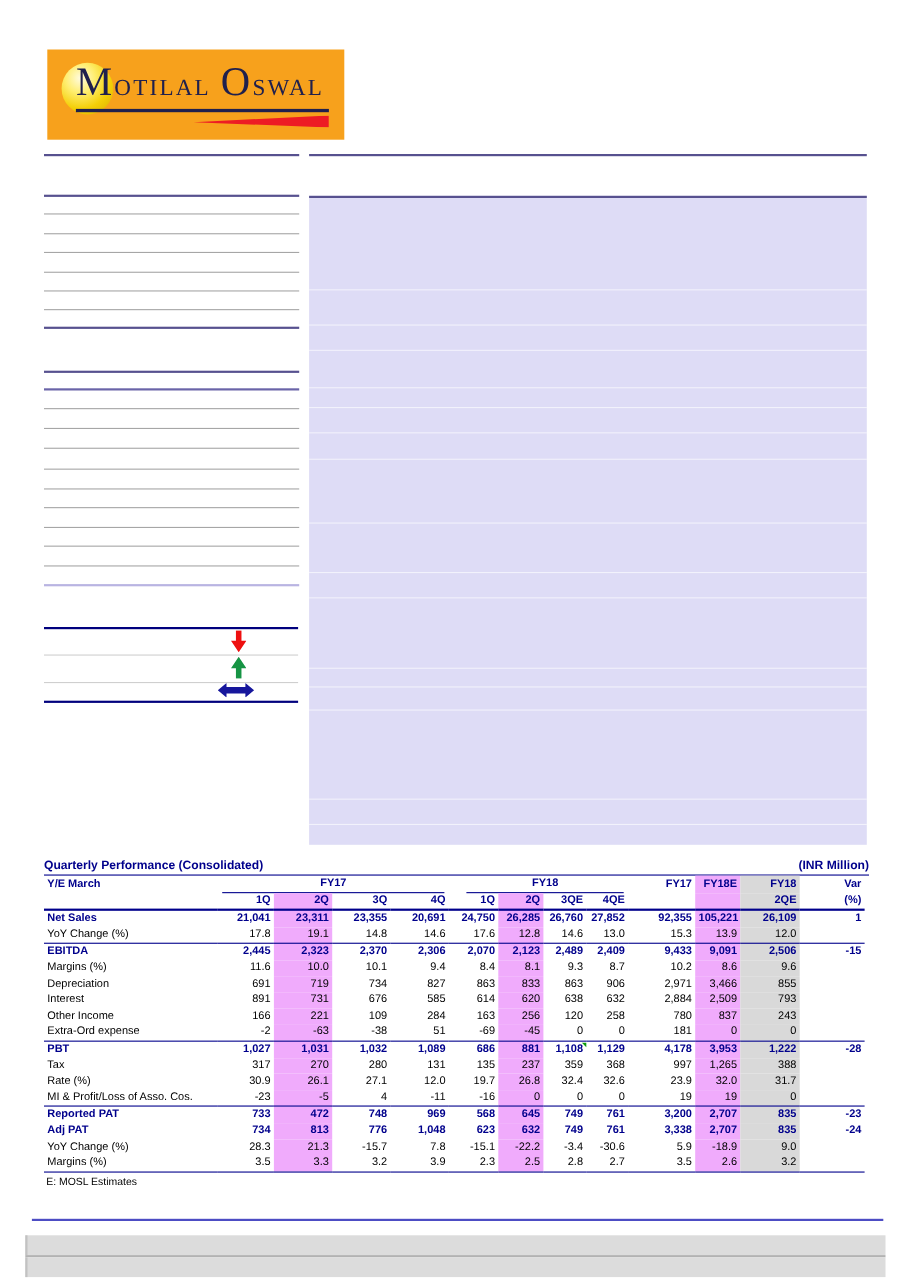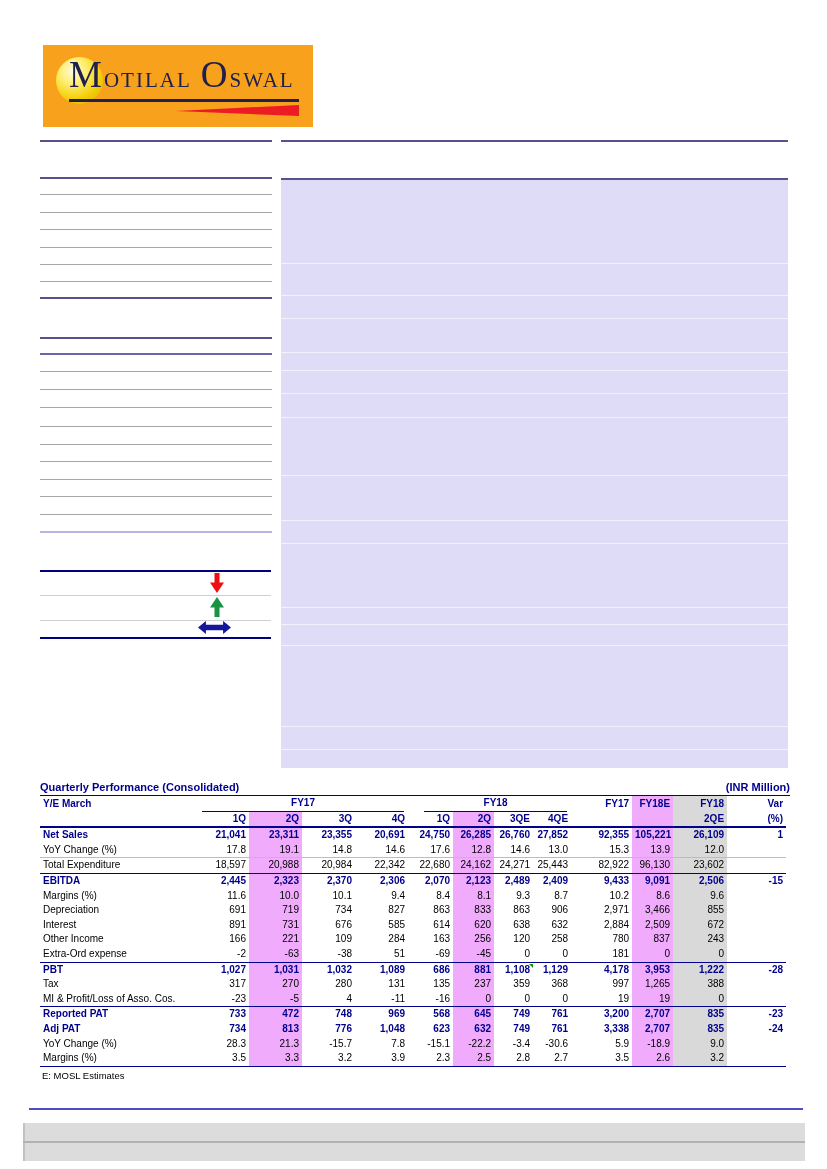--- a/index.html
+++ b/index.html
@@ -218,35 +218,20 @@
             <td>14.6</td>
             <td>17.6</td>
             <td class="hl">12.8</td>
             <td>14.6</td>
             <td>13.0</td>
             <td>15.3</td>
             <td class="hl">13.9</td>
             <td class="gy">12.0</td>
             <td></td>
           </tr>
-          <tr class="rule-gray">
-            <td class="lab">Total Expenditure</td>
-            <td>18,597</td>
-            <td class="hl">20,988</td>
-            <td>20,984</td>
-            <td>22,342</td>
-            <td>22,680</td>
-            <td class="hl">24,162</td>
-            <td>24,271</td>
-            <td>25,443</td>
-            <td>82,922</td>
-            <td class="hl">96,130</td>
-            <td class="gy">23,602</td>
-            <td></td>
-          </tr>
           <tr class="bold rule-navy">
             <td class="lab">EBITDA</td>
             <td>2,445</td>
             <td class="hl">2,323</td>
             <td>2,370</td>
             <td>2,306</td>
             <td>2,070</td>
             <td class="hl">2,123</td>
             <td>2,489</td>
             <td>2,409</td>
@@ -290,21 +275,21 @@
             <td>891</td>
             <td class="hl">731</td>
             <td>676</td>
             <td>585</td>
             <td>614</td>
             <td class="hl">620</td>
             <td>638</td>
             <td>632</td>
             <td>2,884</td>
             <td class="hl">2,509</td>
-            <td class="gy">672</td>
+            <td class="gy">793</td>
             <td></td>
           </tr>
           <tr>
             <td class="lab">Other Income</td>
             <td>166</td>
             <td class="hl">221</td>
             <td>109</td>
             <td>284</td>
             <td>163</td>
             <td class="hl">256</td>
@@ -354,20 +339,35 @@
             <td>135</td>
             <td class="hl">237</td>
             <td>359</td>
             <td>368</td>
             <td>997</td>
             <td class="hl">1,265</td>
             <td class="gy">388</td>
             <td></td>
           </tr>
           <tr>
+            <td class="lab indent">Rate (%)</td>
+            <td>30.9</td>
+            <td class="hl">26.1</td>
+            <td>27.1</td>
+            <td>12.0</td>
+            <td>19.7</td>
+            <td class="hl">26.8</td>
+            <td>32.4</td>
+            <td>32.6</td>
+            <td>23.9</td>
+            <td class="hl">32.0</td>
+            <td class="gy">31.7</td>
+            <td></td>
+          </tr>
+          <tr>
             <td class="lab">MI &amp; Profit/Loss of Asso. Cos.</td>
             <td>-23</td>
             <td class="hl">-5</td>
             <td>4</td>
             <td>-11</td>
             <td>-16</td>
             <td class="hl">0</td>
             <td>0</td>
             <td>0</td>
             <td>19</td>

